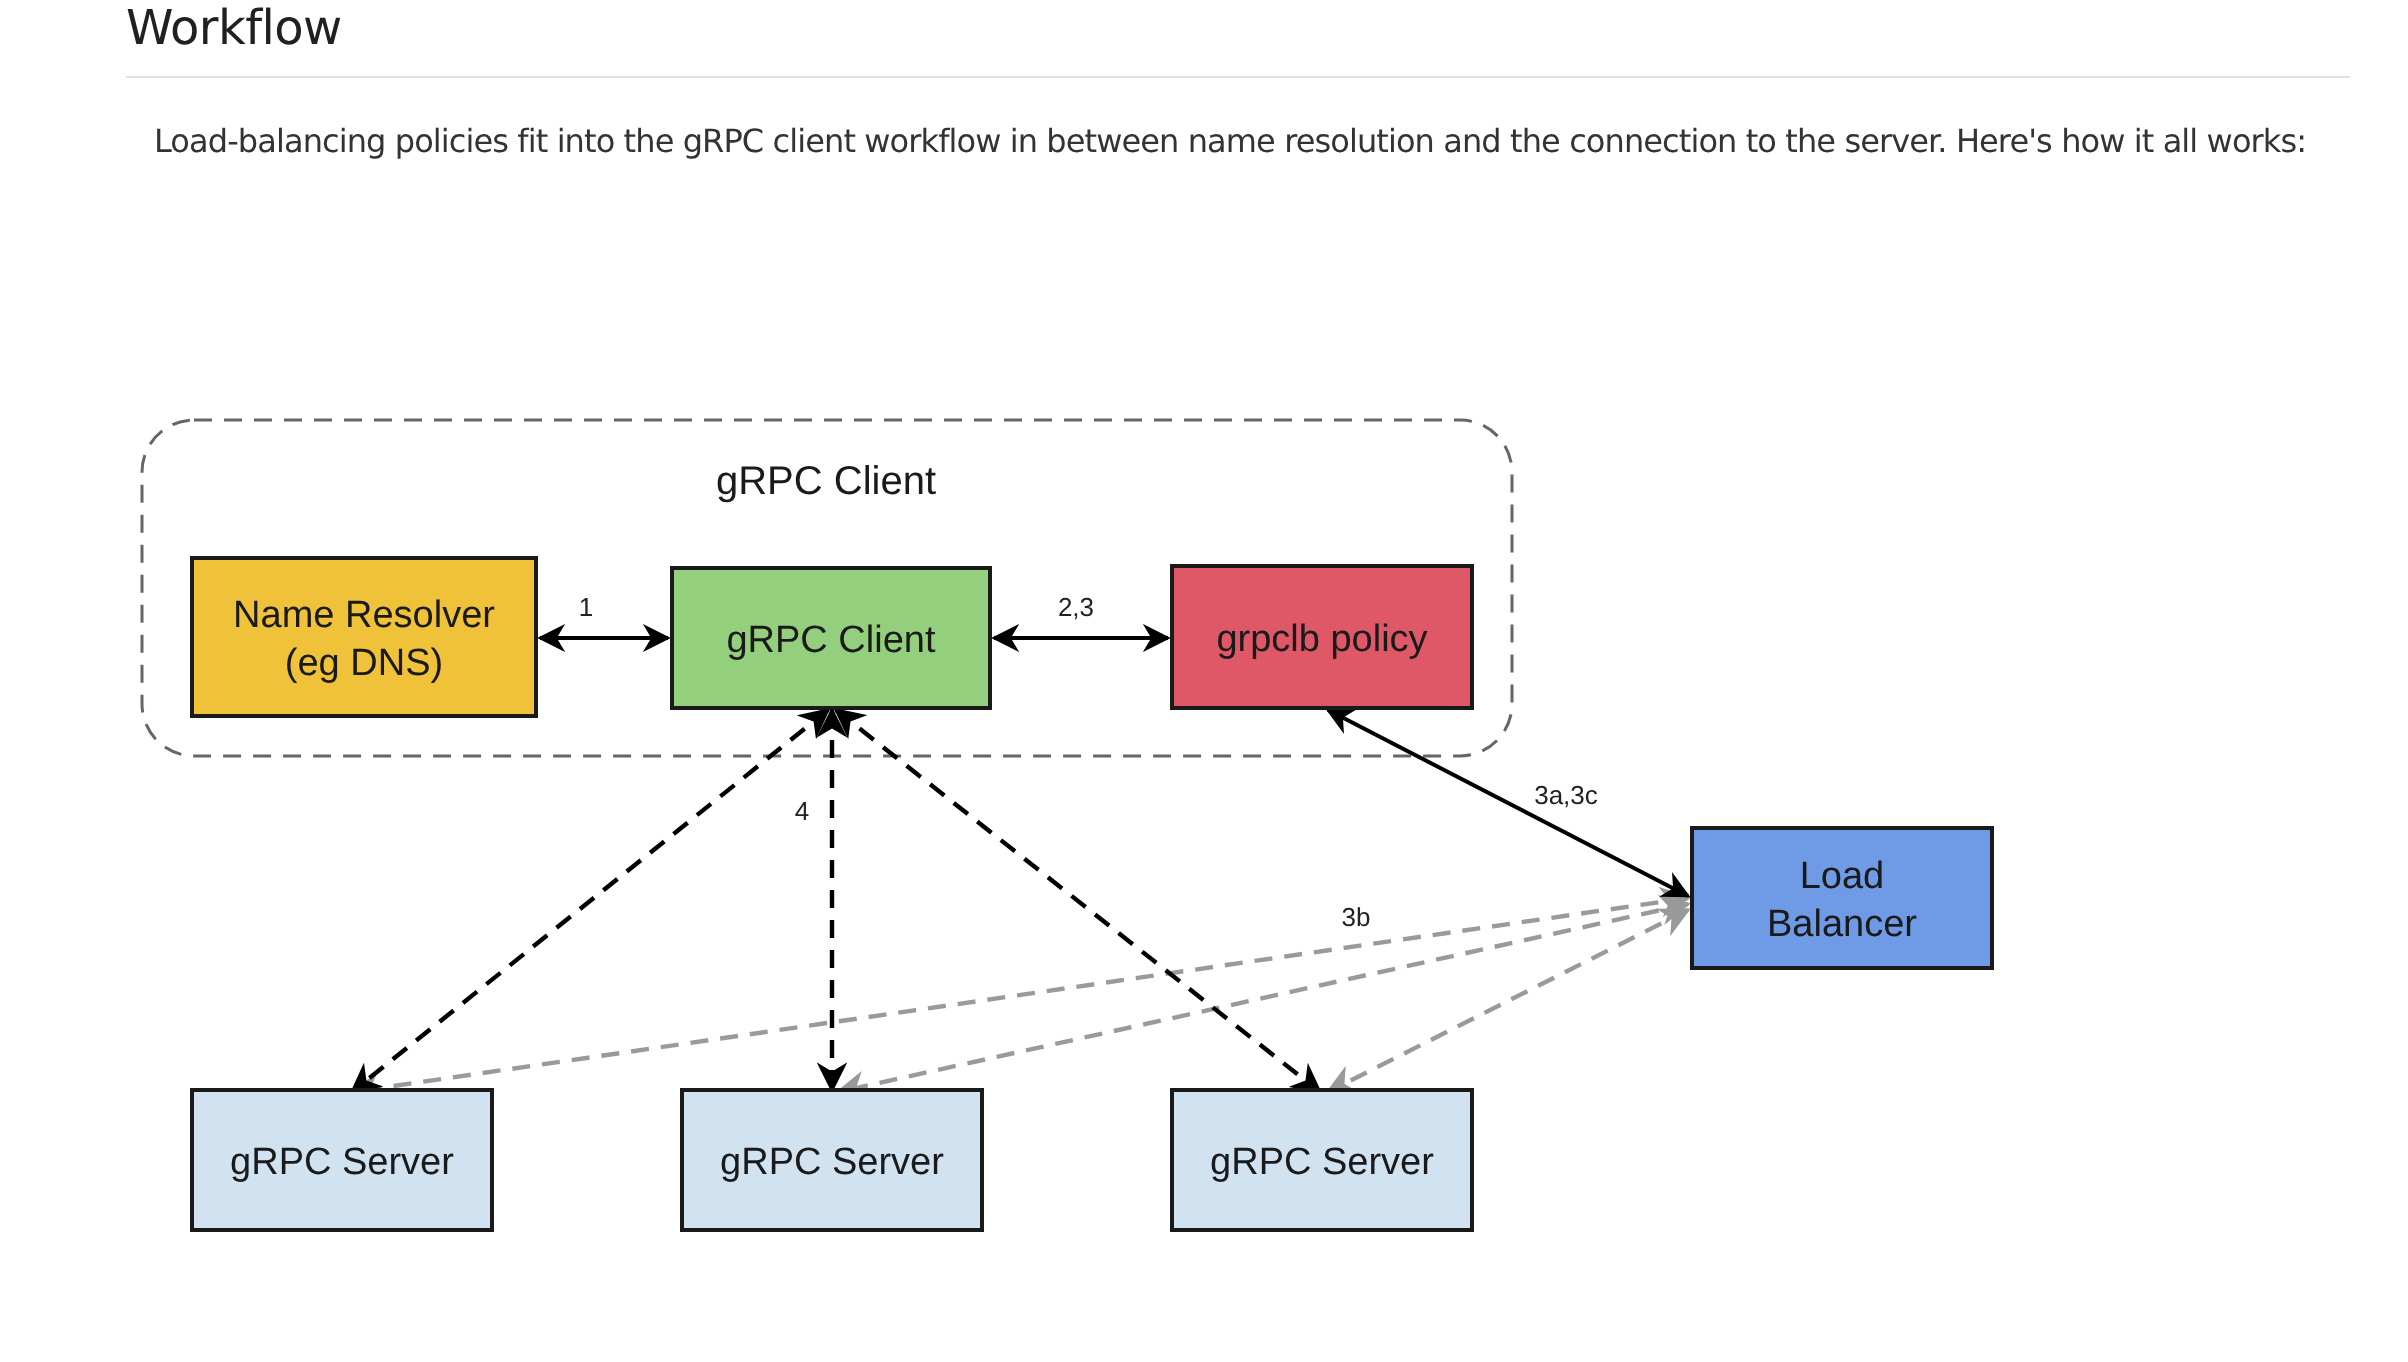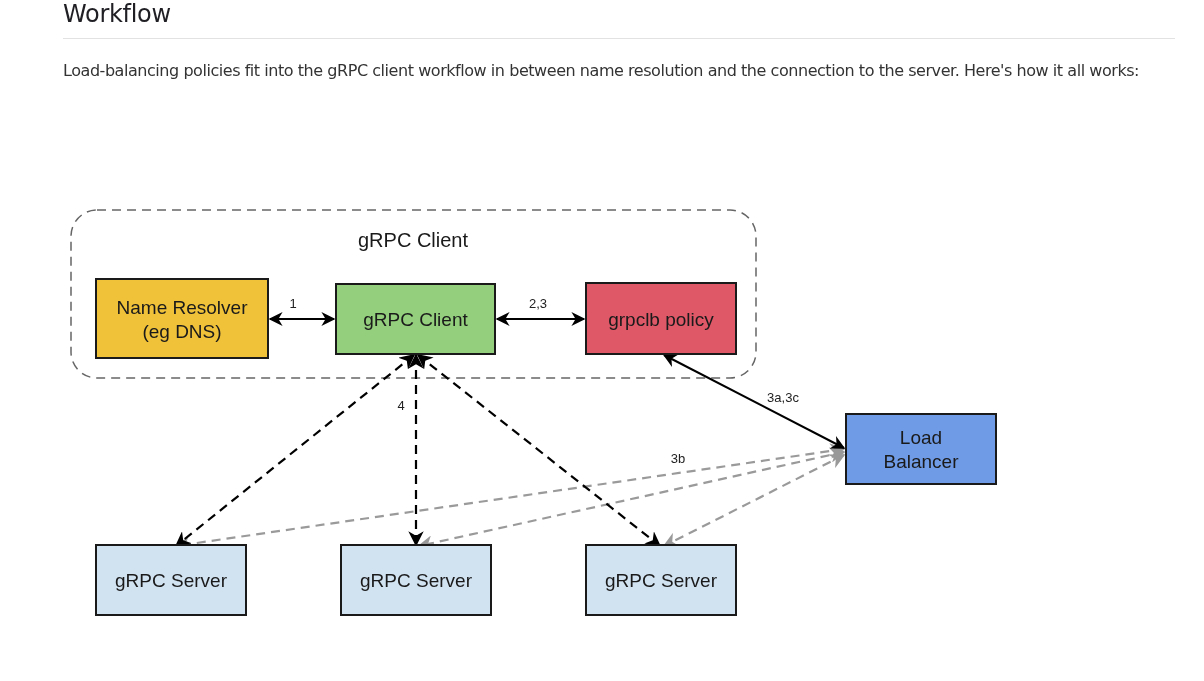--- a/index.html
+++ b/index.html
@@ -1,21 +1,21 @@
 <!DOCTYPE html>
 <html><head>
 <meta charset="utf-8">
 <style>
   html, body { margin: 0; padding: 0; background: #ffffff; }
   body { width: 1204px; height: 681px; position: relative; overflow: hidden;
          font-family: "Liberation Sans", sans-serif; }
   .heading { position: absolute; left: 63px; top: 0px; font-size: 24px; color: #1f1f24;
              font-family: "DejaVu Sans", sans-serif; font-weight: normal; letter-spacing: -0.3px; margin: 0; text-align: center; }
   .rule { position: absolute; left: 63px; top: 38px; width: 1112px; height: 1px; background: #e2e2e2; }
-  .intro { position: absolute; left: 63px; top: 61px; font-size: 16px; color: #333;
+  .intro { position: absolute; left: 77px; top: 61px; font-size: 16px; color: #333;
            font-family: "DejaVu Sans", sans-serif; letter-spacing: -0.45px; margin: 0; white-space: nowrap; }
   svg.diagram { position: absolute; left: 0; top: 0; }
   .box-label { font-family: "Liberation Sans", sans-serif; font-size: 19px; fill: #1a1a1a; }
   .edge-label { font-family: "Liberation Sans", sans-serif; font-size: 13px; fill: #222; }
   .group-label { font-family: "Liberation Sans", sans-serif; font-size: 20px; fill: #1a1a1a; }
 </style>
 </head>
 <body>
 
 <h2 class="heading">Workflow</h2>

